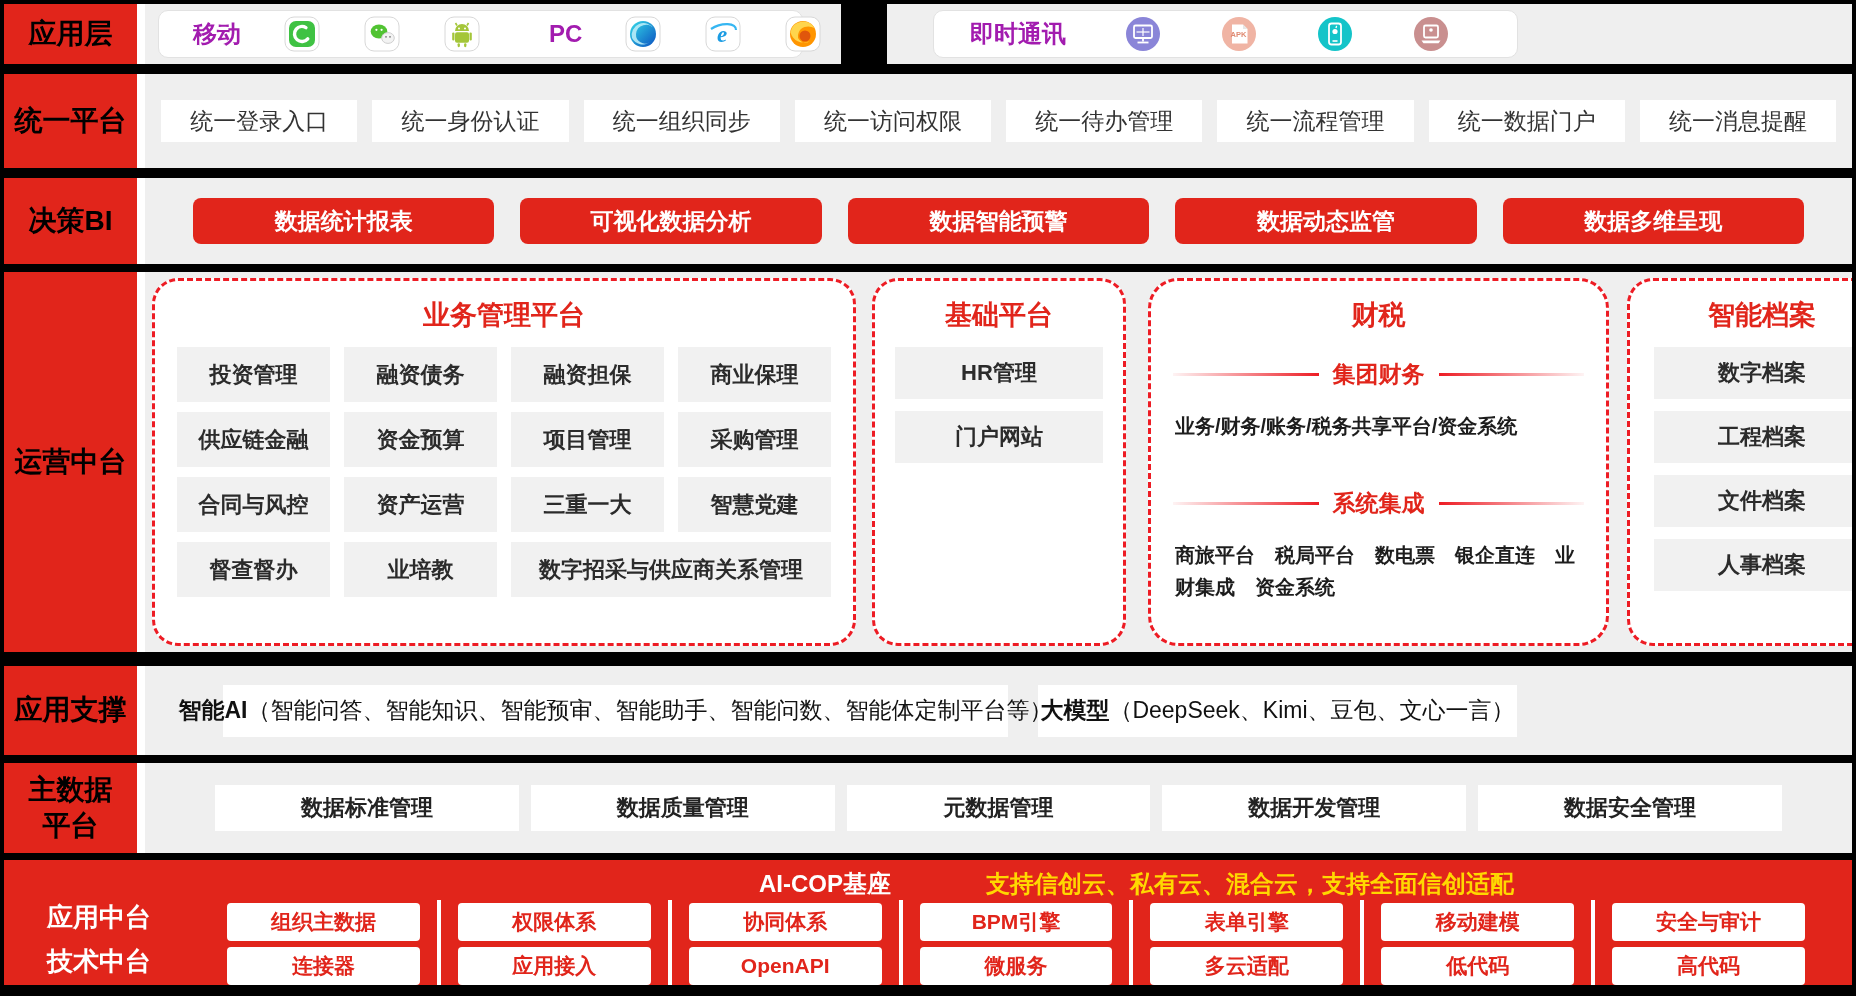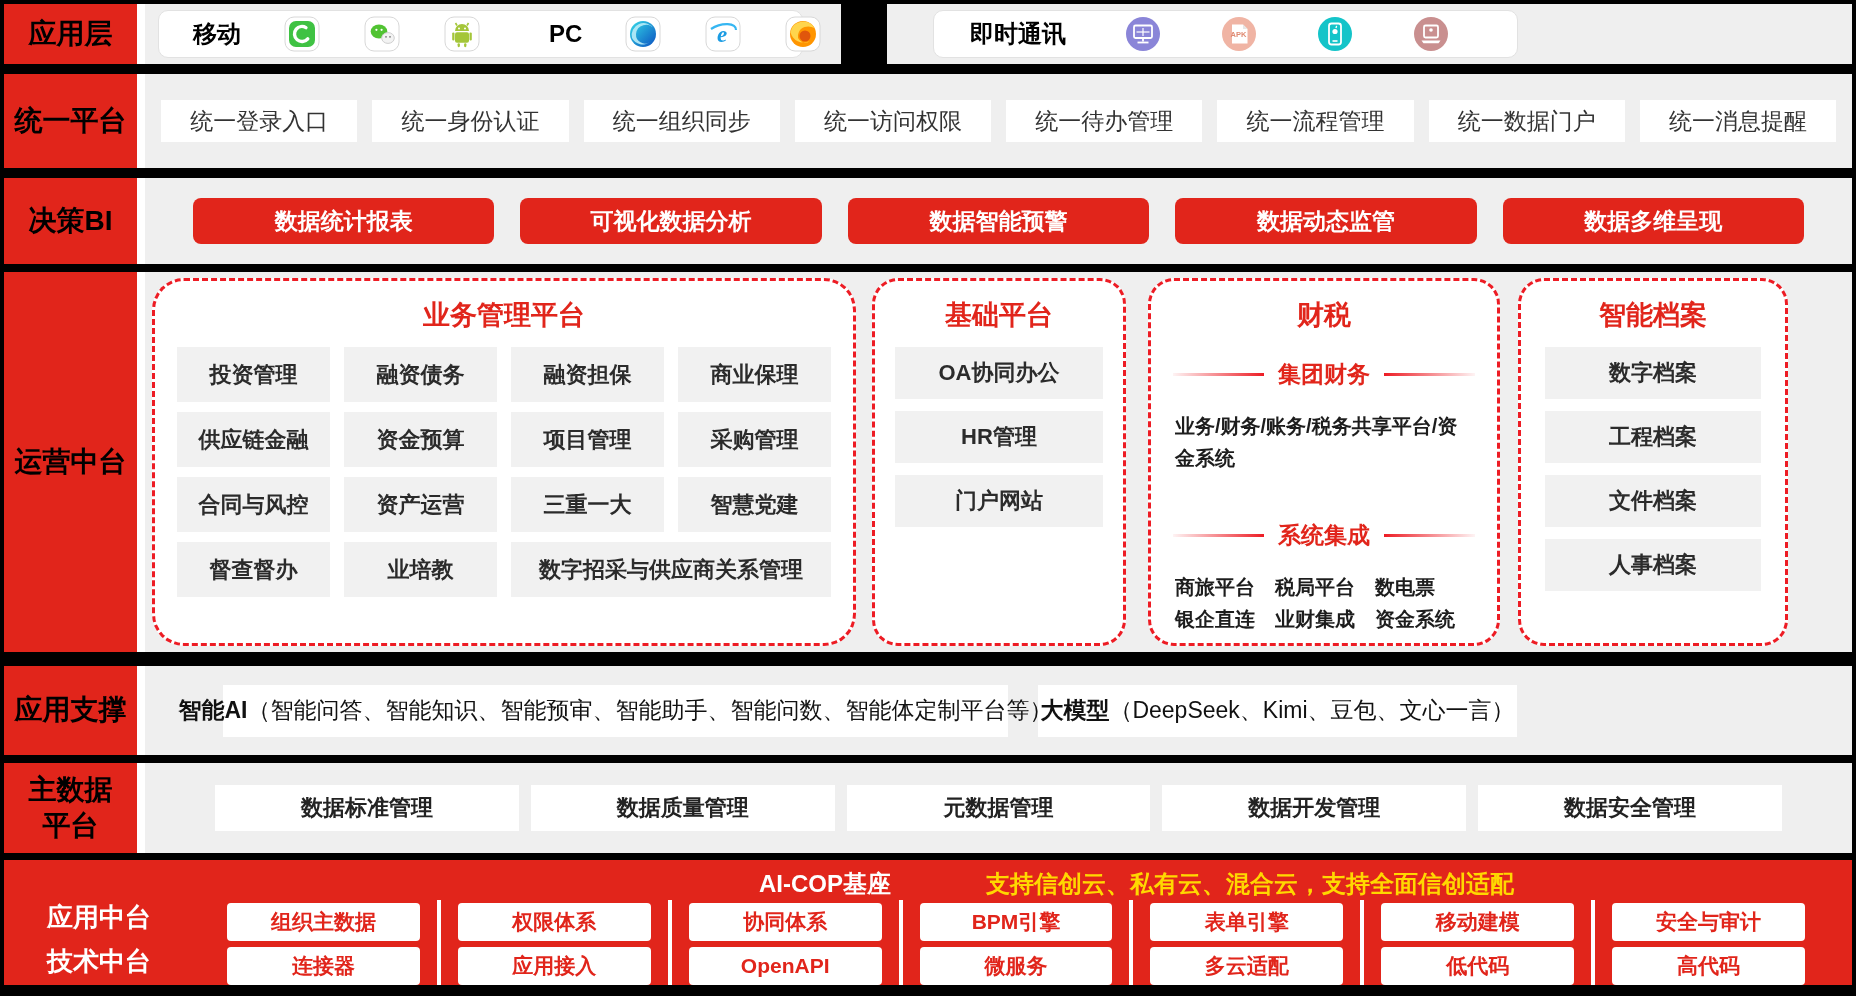--- a/index.html
+++ b/index.html
@@ -9,40 +9,40 @@
   .sep{background:#000;width:100%;}
   .row{display:flex;align-items:stretch;}
   .row-label{width:133px;flex:none;background:#e1251b;color:#000000;font-weight:bold;font-size:28px;
              display:flex;flex-direction:column;align-items:center;justify-content:center;line-height:1.3;text-align:center;}
   .row-content{flex:1;background:#efefef;margin-left:8px;position:relative;display:flex;align-items:center;}
 
   
   .app-box{background:#fff;border:1px solid #e2e2e2;border-radius:10px;height:48px;display:flex;align-items:center;}
   #box-mobile{width:645px;margin-left:13px;padding:0 34px;gap:42px;}
   #box-im{width:585px;margin-left:130px;padding:0 36px;gap:58px;}
-  .app-cat{color:#000000;font-weight:bold;font-size:24px;white-space:nowrap;}
+  .app-cat{color:#a21caf;font-weight:bold;font-size:24px;white-space:nowrap;}
   .black-block{position:absolute;left:696px;top:0;width:46px;height:100%;background:#000;}
   .ic{width:38px;height:38px;flex:none;display:block;}
 
   
   .unified{padding:0 16px;gap:15px;}
   .ubtn{flex:1;height:42px;background:#fff;display:flex;align-items:center;justify-content:center;
         font-size:23px;color:#333;white-space:nowrap;}
 
   
   .bi{padding:0 48px;gap:26px;}
   .bibtn{flex:1;height:46px;background:#e1251b;border-radius:8px;color:#fff;font-weight:bold;font-size:23px;
          display:flex;align-items:center;justify-content:center;white-space:nowrap;}
 
   
   .ops{align-items:stretch;padding:6px 0;}
   .dash{border:3px dashed #ed1c24;border-radius:26px;background:#fff;padding:10px 22px 14px;}
-  #box-business{width:704px;margin-left:7px;border-radius:32px;}
+  #box-business{width:704px;margin-left:7px;}
   #box-basic{width:254px;margin-left:16px;padding:10px 20px;}
-  #box-fintax{width:352px;margin-left:22px;}
+  #box-fintax{width:461px;margin-left:22px;border-radius:30px;}
   #box-archives{width:270px;margin-left:18px;padding:10px 24px;}
   .dash-title{color:#e1251b;font-weight:bold;font-size:27px;text-align:center;margin:6px 0 14px;}
   .bgrid{display:grid;grid-template-columns:repeat(4,1fr);gap:10px 14px;}
   .gbtn{background:#f1f1f1;height:55px;display:flex;align-items:center;justify-content:center;
         font-weight:bold;font-size:22px;color:#2b2b2b;white-space:nowrap;}
   .vlist{display:flex;flex-direction:column;gap:12px;margin-top:14px;}
   .vlist .gbtn{height:52px;}
   .sub{display:flex;align-items:center;gap:14px;margin-top:26px;}
   .sub.second{margin-top:46px;}
   .line-l{flex:1;height:3px;background:linear-gradient(to left,#ed1c24,rgba(237,28,36,.05));}
@@ -221,21 +221,20 @@
             <div class="gbtn">智慧党建</div>
             <div class="gbtn">督查督办</div>
             <div class="gbtn">业培教</div>
             <div class="gbtn" style="grid-column: span 2;">数字招采与供应商关系管理</div>
           </div>
       </div>
 
       <div class="dash" id="box-basic">
         <div class="dash-title">基础平台</div>
         <div class="vlist">
-            <div class="gbtn">OA协同办公</div>
             <div class="gbtn">HR管理</div>
             <div class="gbtn">门户网站</div>
           </div>
       </div>
 
       <div class="dash" id="box-fintax">
         <div class="dash-title">财税</div>
         <div class="sub">
           <div class="line-l"></div>
           <div class="sub-title">集团财务</div>

